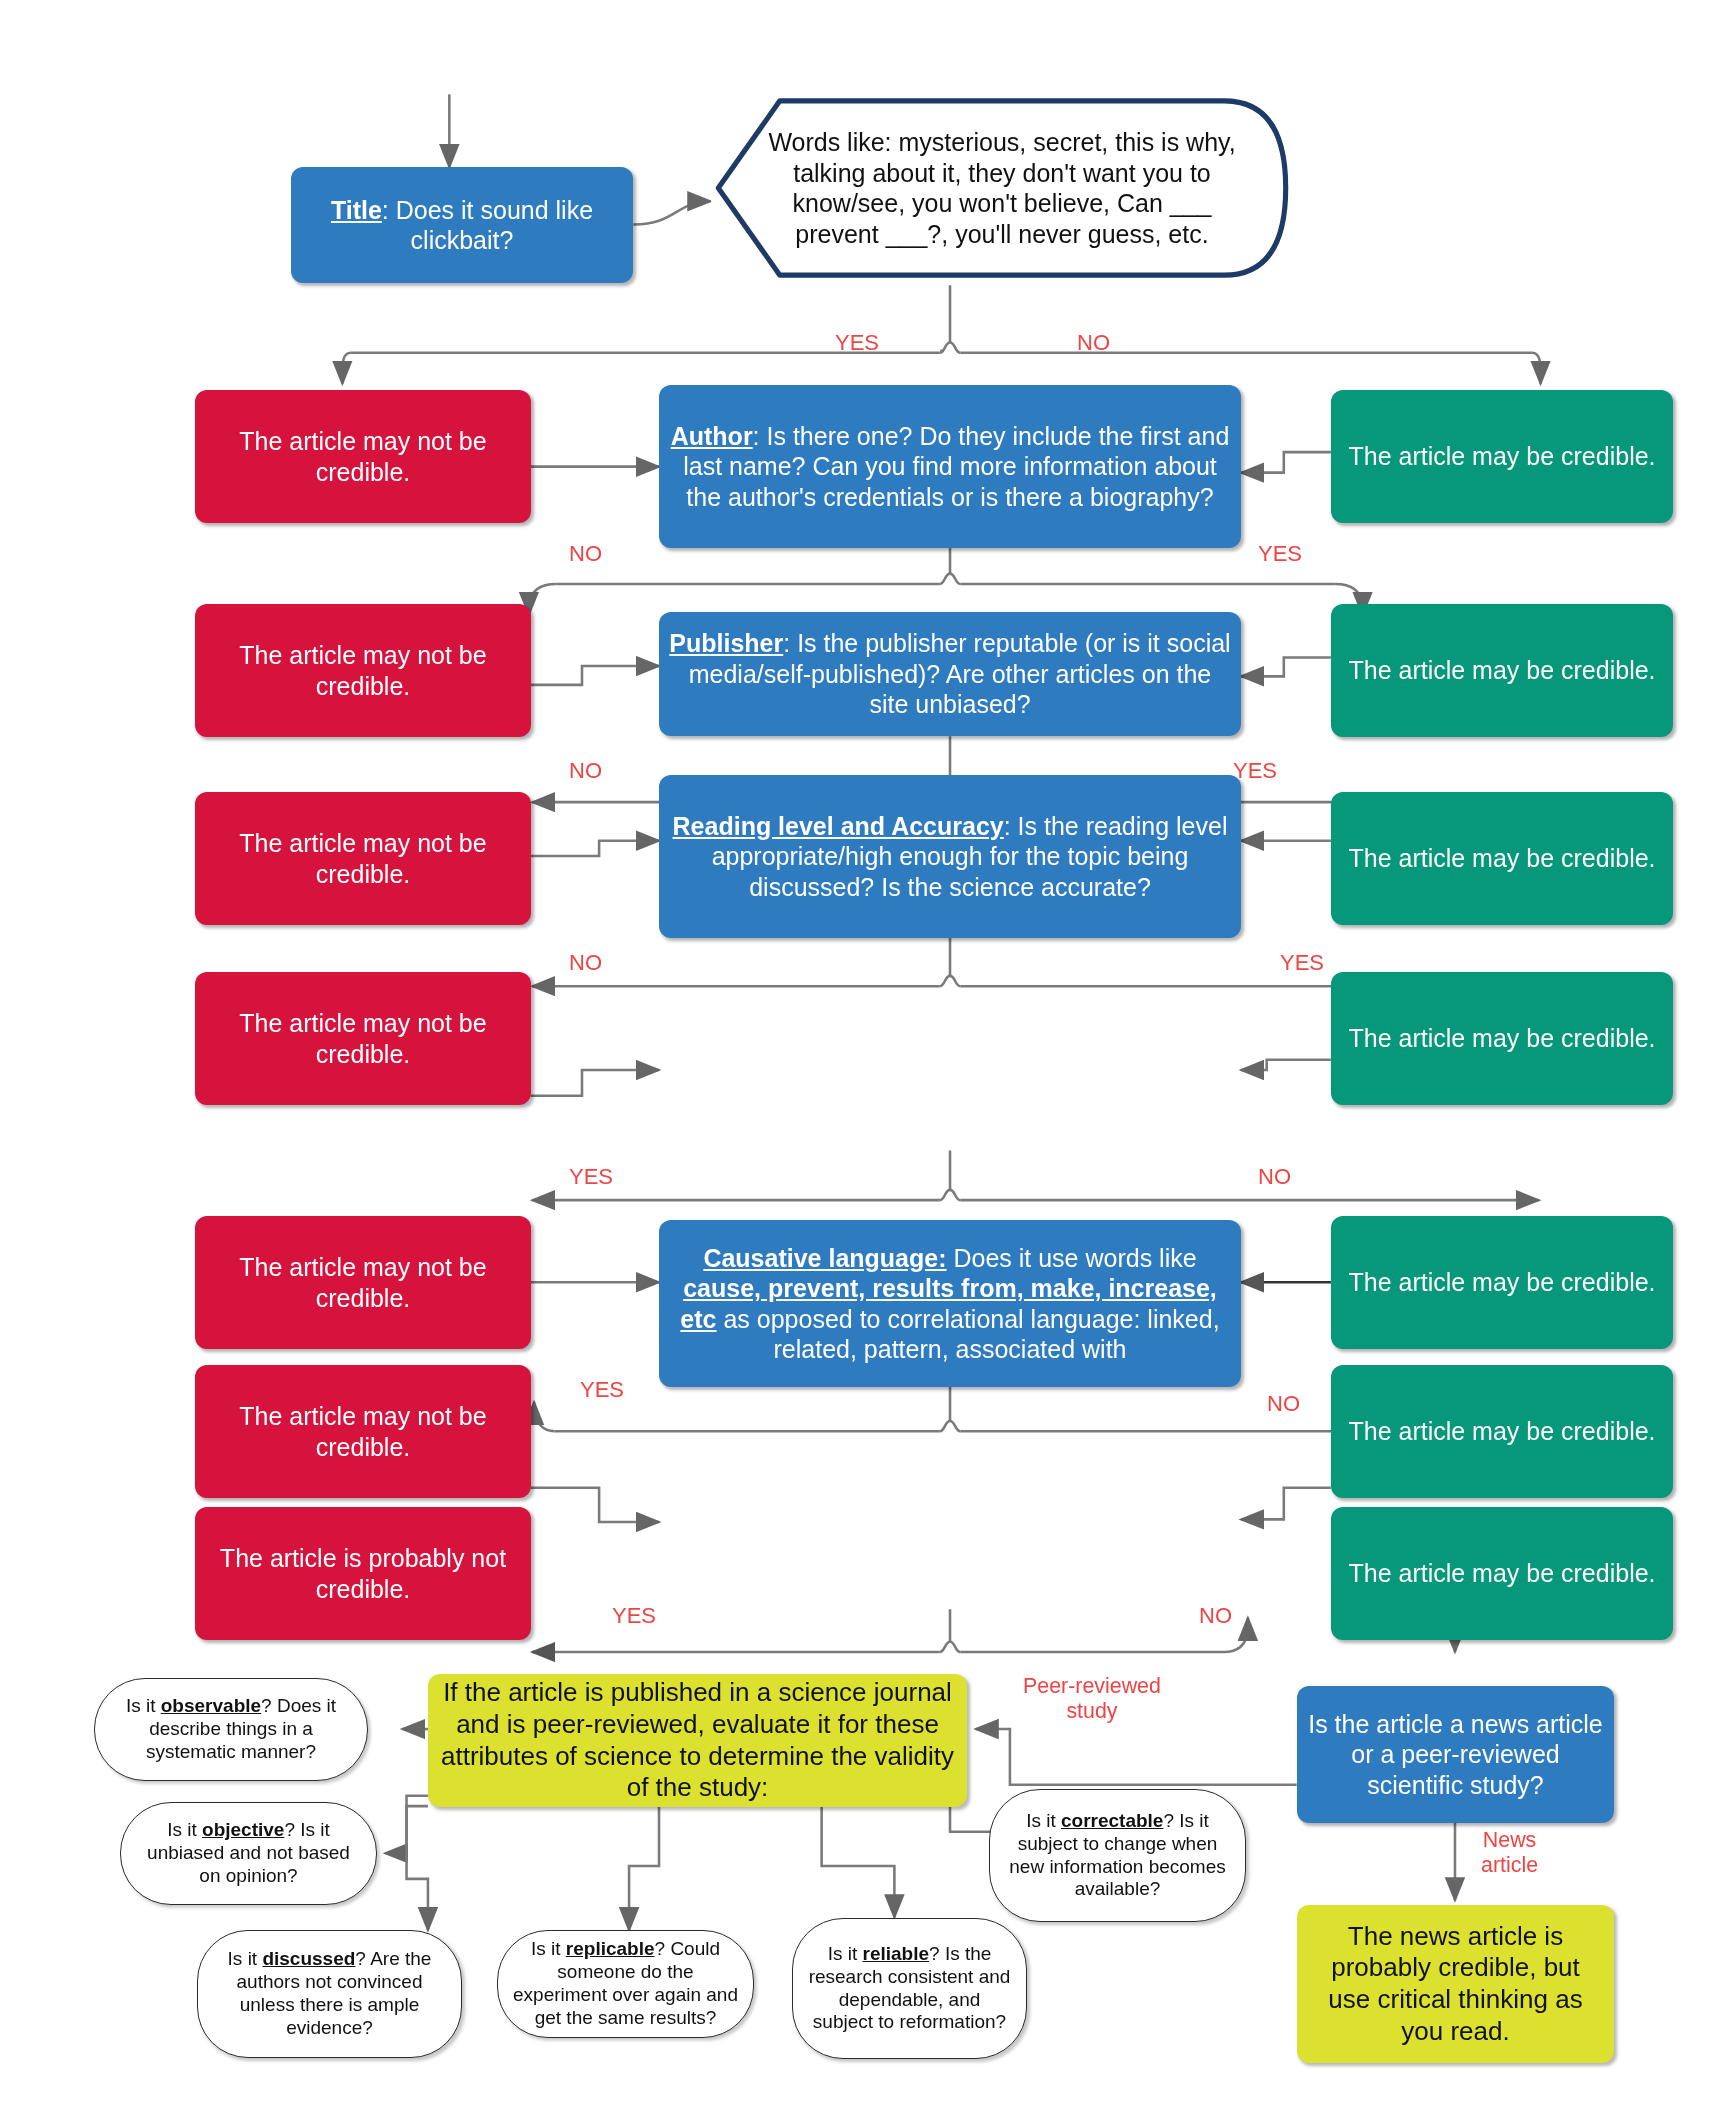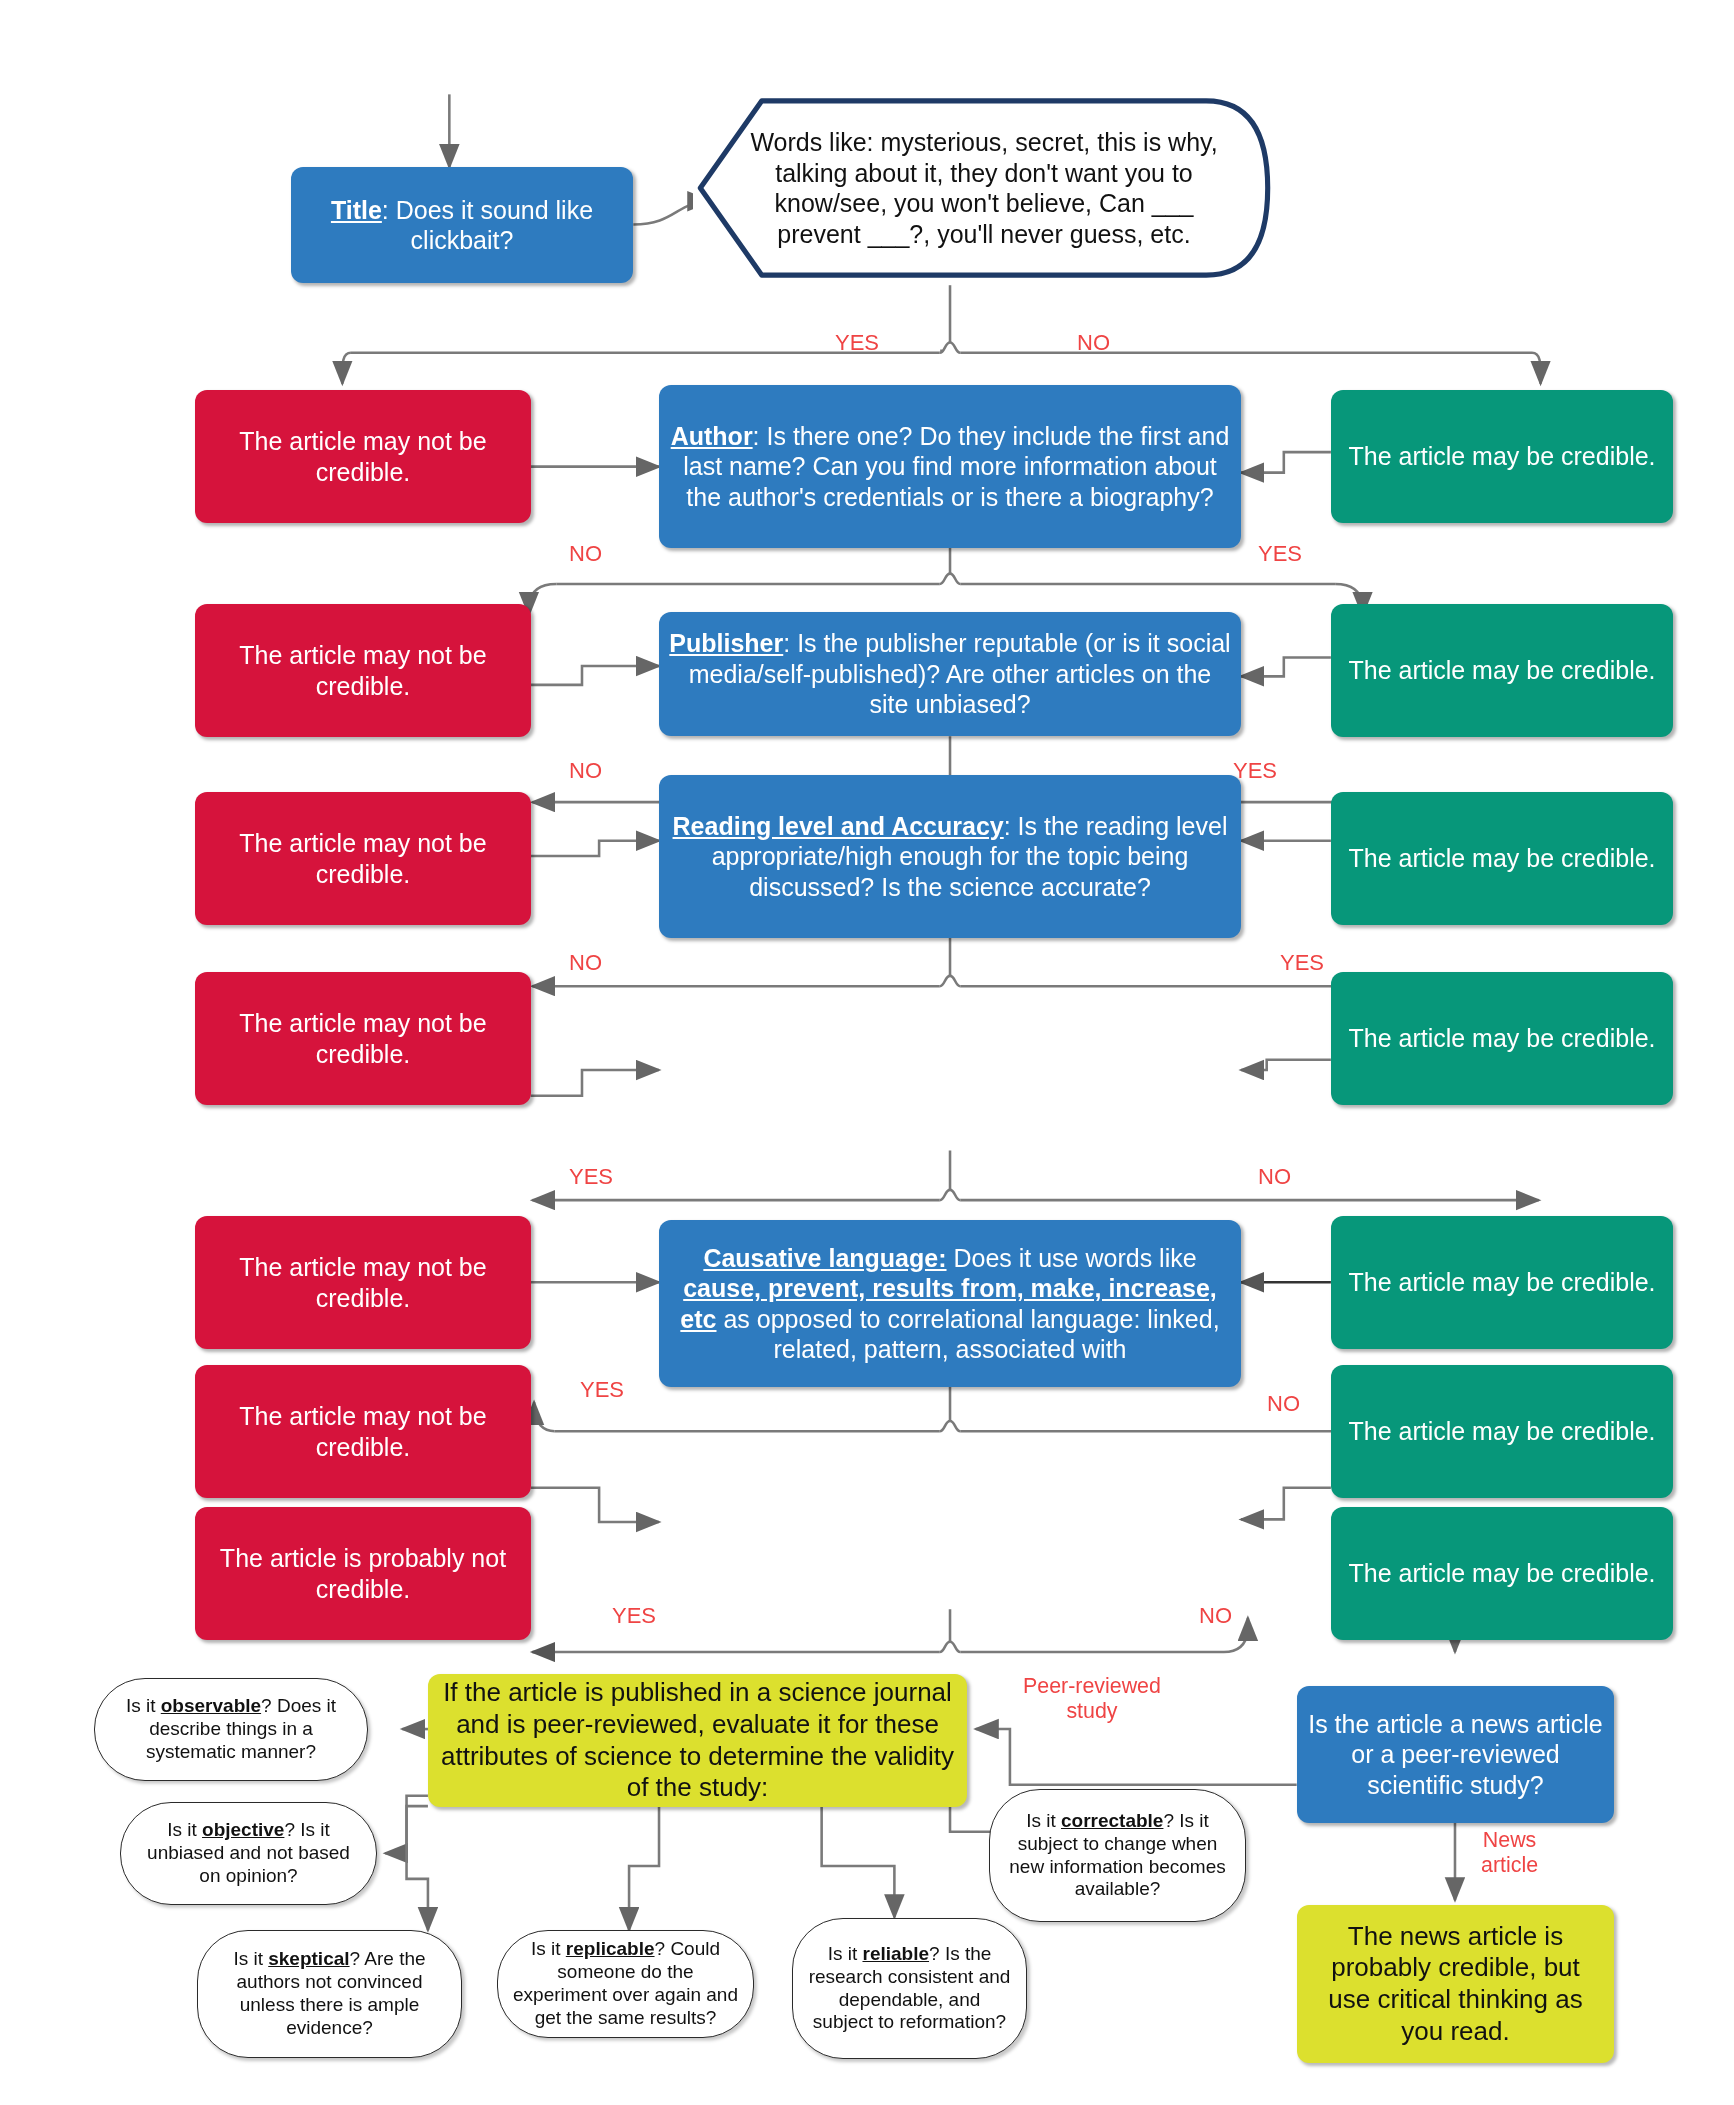--- a/index.html
+++ b/index.html
@@ -135,21 +135,21 @@
     </g>
   </svg>
 
 
   <div class="node blue" style="left:291px;top:167px;width:342px;height:116px;">
     <div class="txt">
       <span class="bu">Title</span><span>: Does it sound like clickbait?</span>
     </div>
   </div>
 
-  <div class="node hexo" style="left:693px;top:94px;width:582px;height:188px;align-items:center;">
+  <div class="node hexo" style="left:711px;top:94px;width:582px;height:188px;align-items:center;">
     <svg viewBox="0 0 680 220" style="position:absolute;left:0;top:0;width:582px;height:188px;">
       <path d="M80,8 L600,8 Q672,8 672,110 Q672,212 600,212 L80,212 L8,110 Z" fill="#fff" stroke="#1E3A66" stroke-width="6" stroke-linejoin="round"></path>
     </svg>
     <div class="txt" style="position:relative;padding:0 53px;">Words like: mysterious, secret, this is why, talking about it, they don't want you to know/see, you won't believe, Can ___ prevent ___?, you'll never guess, etc.</div>
   </div>
 
   <div class="node red" style="left:195px;top:390px;width:336px;height:133px;">
     <div class="txt">The article may not be credible.</div>
   </div>
   <div class="node blue" style="left:659px;top:385px;width:582px;height:163px;">
@@ -229,21 +229,21 @@
   </div>
 
   <div class="node oval" style="left:120px;top:1802px;width:257px;height:103px;">
     <div class="txt">
       <span>Is it </span><span class="bu">objective</span><span>? Is it unbiased and not based on opinion?</span>
     </div>
   </div>
 
   <div class="node oval" style="left:197px;top:1930px;width:265px;height:128px;">
     <div class="txt">
-      <span>Is it </span><span class="bu">skeptical</span><span>? Are the authors not convinced unless there is ample evidence?</span>
+      <span>Is it </span><span class="bu">discussed</span><span>? Are the authors not convinced unless there is ample evidence?</span>
     </div>
   </div>
 
   <div class="node oval" style="left:497px;top:1930px;width:257px;height:108px;">
     <div class="txt">
       <span>Is it </span><span class="bu">replicable</span><span>? Could someone do the experiment over again and get the same results?</span>
     </div>
   </div>
 
   <div class="node oval" style="left:792px;top:1918px;width:235px;height:141px;">

